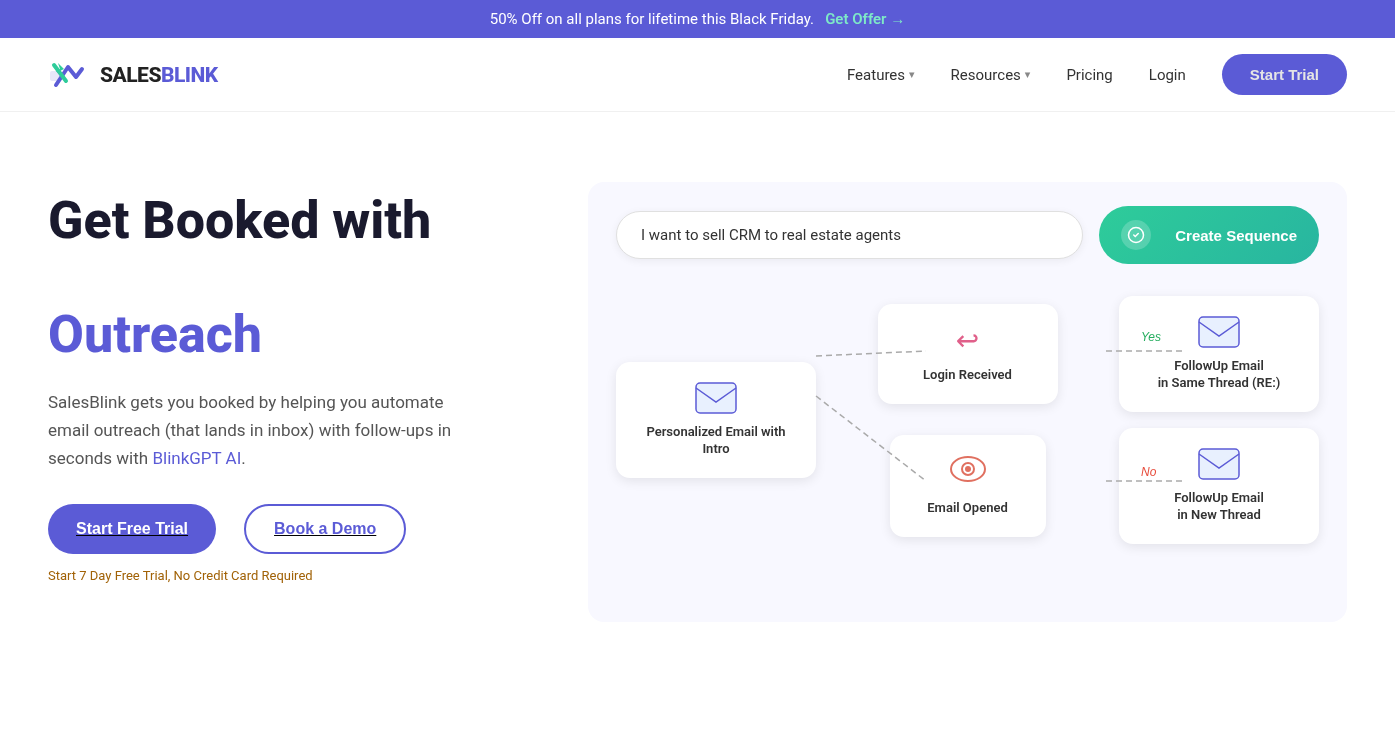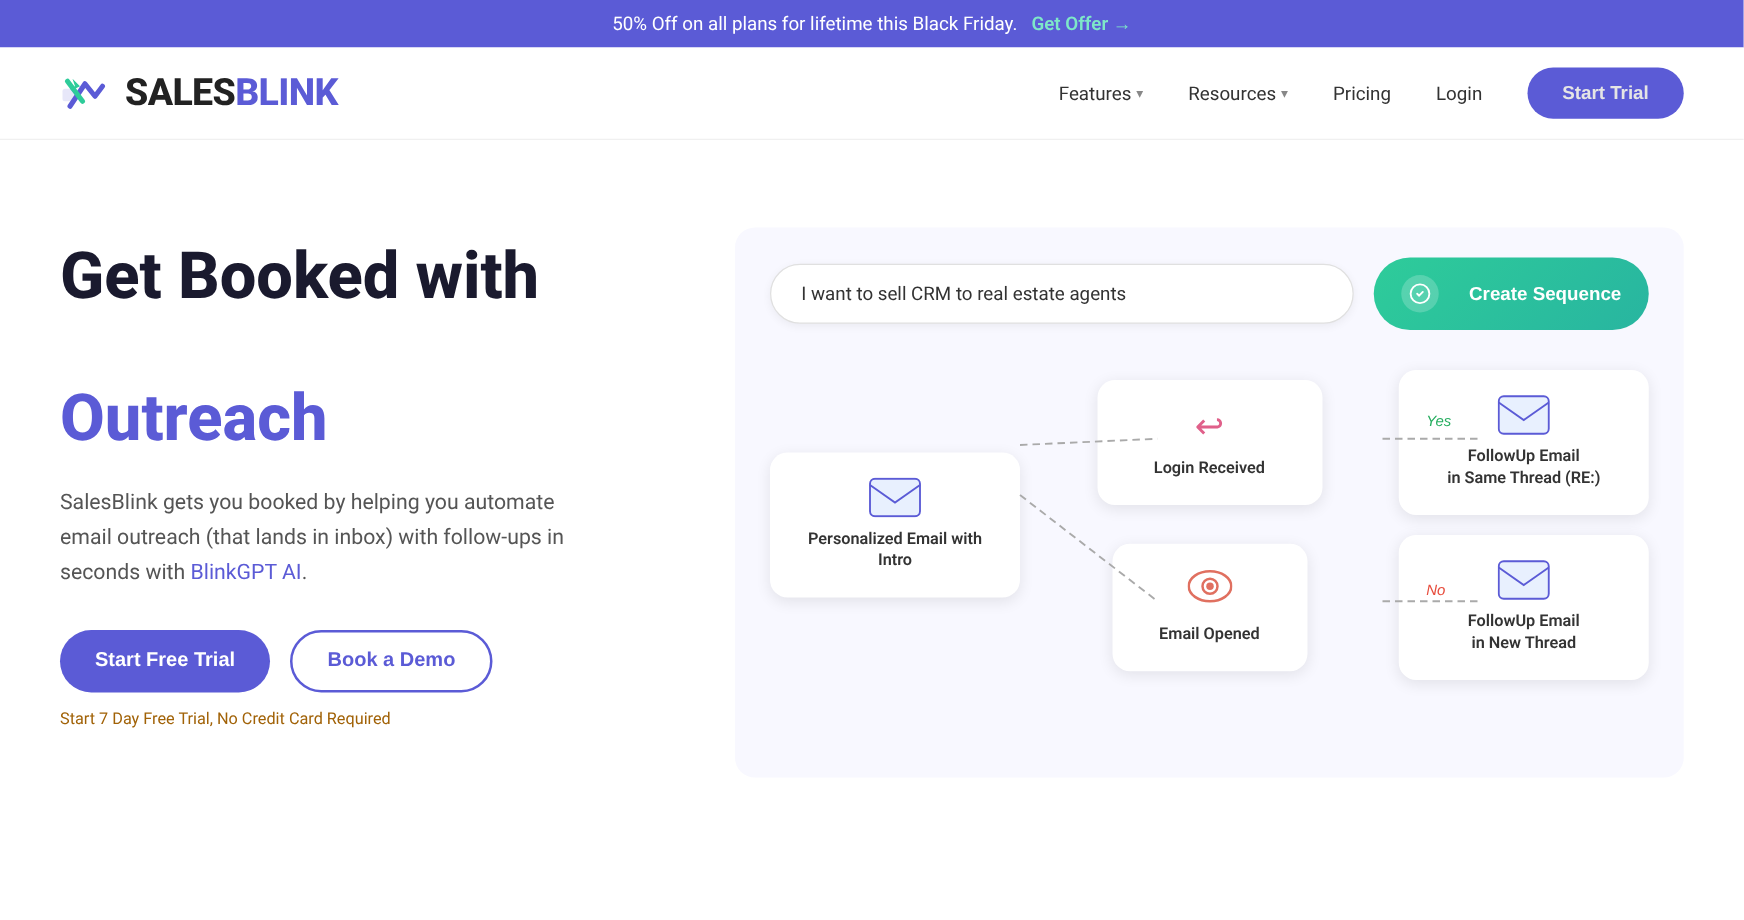--- a/index.html
+++ b/index.html
@@ -31,21 +31,21 @@
     .logo-area {
       display: flex;
       align-items: center;
       gap: 8px;
     }
     .logo-icon {
       width: 44px;
       height: 36px;
     }
     .logo-text {
-      font-size: 30px;
+      font-size: 21px;
       font-weight: 800;
       letter-spacing: -0.5px;
     }
     .logo-sales { color: #222; }
     .logo-blink { color: #5b5bd6; }
     .nav-links {
       display: flex;
       align-items: center;
       gap: 36px;
     }
@@ -94,22 +94,23 @@
     .hero-desc {
       font-size: 17px;
       color: #555;
       line-height: 1.65;
       margin: 24px 0 32px 0;
       max-width: 440px;
     }
     .hero-desc a { color: #5b5bd6; text-decoration: none; }
     .hero-buttons {
       display: flex;
-      gap: 16px;
-      align-items: center;
+      gap: 28px;
+      align-items: center;
+      text-decoration: underline;
     }
     .btn-primary {
       background: #5b5bd6;
       color: #fff;
       border: none;
       border-radius: 28px;
       padding: 16px 28px;
       font-size: 16px;
       font-weight: 700;
       cursor: pointer;

